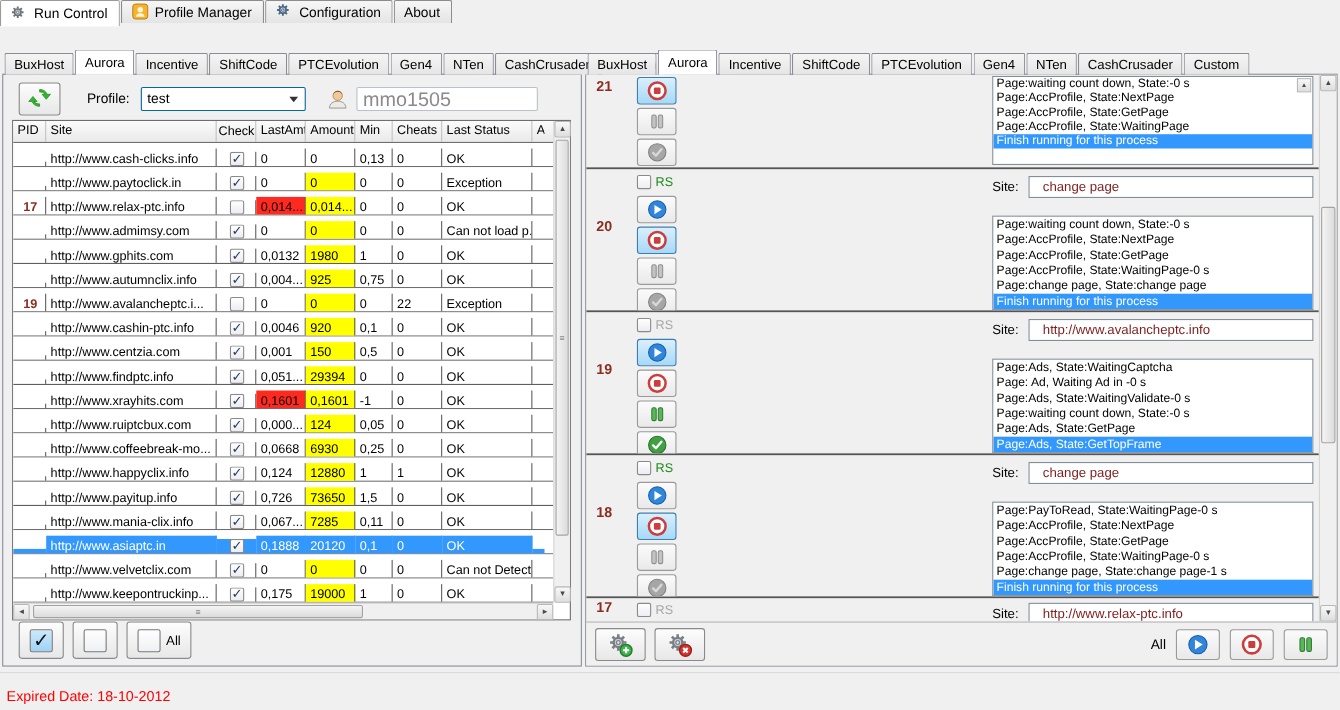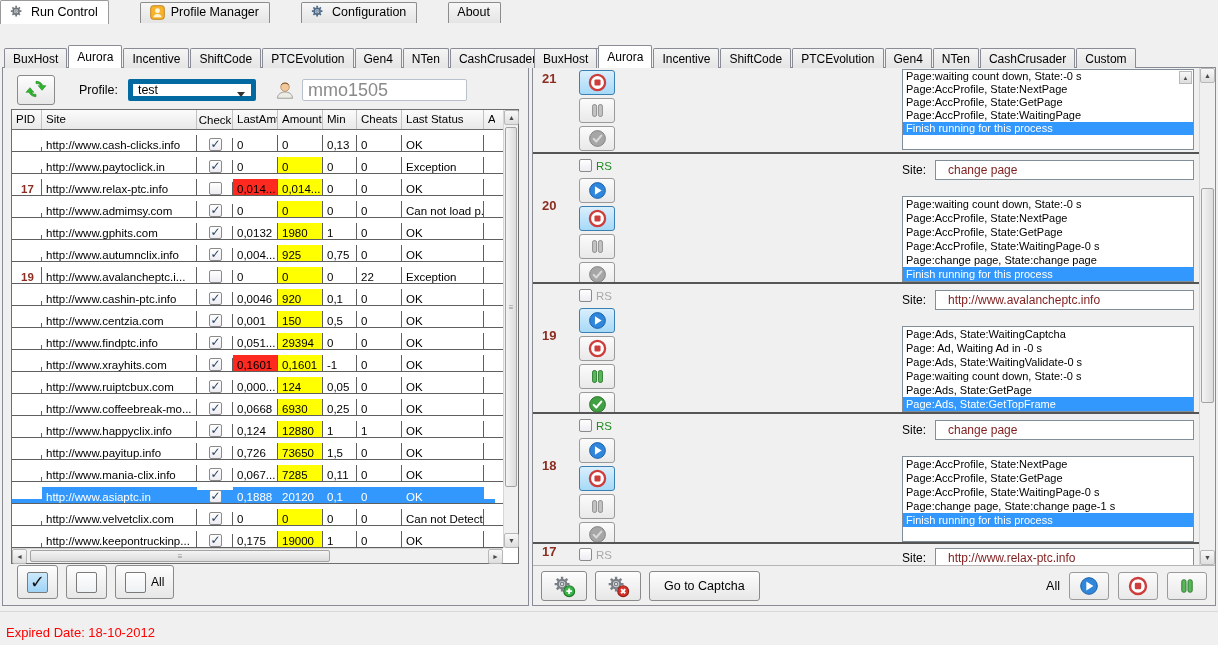--- a/index.html
+++ b/index.html
@@ -1,20 +1,20 @@
 <!DOCTYPE html>
 <html><head>
 <meta charset="utf-8">
 <style>
   * { box-sizing: border-box; margin: 0; padding: 0; }
   html,body { width:1218px; height:645px; overflow:hidden; }
   body { font-family:"Liberation Sans","DejaVu Sans",sans-serif; background:#f0f0f0; position:relative; font-size:12px; color:#000; }
 
   
-  #tabbar { position:absolute; top:0; left:0; right:0; height:24px; display:flex; align-items:center; background:#f0f0f0;gap:30px; }
+  #tabbar { position:absolute; top:0; left:0; right:0; height:24px; display:flex; align-items:flex-start; background:#f0f0f0; }
   .toptab { display:flex; align-items:center; gap:5px; padding:3px 10px 4px 8px; height:21px;
             border:1px solid #8c8c8c; border-bottom:none; border-radius:2px 2px 0 0; margin-right:1px;
             background:linear-gradient(#f7f7f7,#e4e4e4); font-size:12.5px; cursor:default; }
   .toptab.sel { background:#fff; height:24px; z-index:3; border-color:#9a9a9a; }
   .toptab .ticon { width:17px; height:17px; display:inline-flex; }
   .ticon svg { width:100%; height:100%; }
   #main-edge { position:absolute; left:0; right:0; top:611px; border-top:1px solid #d9d9d9; }
 
   
   .panel { position:absolute; top:45px; display:flex; flex-direction:column; }
@@ -25,21 +25,21 @@
           background:linear-gradient(#f5f5f5,#e5e5e5); margin-right:1px; font-size:12px; height:20px; cursor:default; white-space:nowrap; }
   .stab.sel { background:#fff; height:23px; padding-top:4px; z-index:3; }
   .page { flex:1; border:1px solid #898c95; background:#f0f0f0; margin-top:-1px; position:relative; }
 
   
   #ltoolbar { position:absolute; top:6px; left:4px; right:4px; height:32px; display:flex; align-items:center; }
   .btn3d { border:1px solid #8a8a8a; border-radius:3px; background:linear-gradient(#fdfdfd,#e7e7e7); display:flex; align-items:center; justify-content:center; cursor:default; }
   #refresh-btn { width:38px; height:30px; margin-left:10px; }
   #refresh-btn svg { width:22px; height:22px; }
   #profile-lbl { margin-left:24px; font-size:12.5px; }
-  #profile-combo { margin-left:10px; width:128px; height:22px; border:5px solid #0369a1; border-radius:2px; background:#fff; display:flex; align-items:center; position:relative; padding-left:5px; font-size:12.5px; }
+  #profile-combo { margin-left:10px; width:150px; height:22px; border:1px solid #0369a1; border-radius:2px; background:#fff; display:flex; align-items:center; position:relative; padding-left:5px; font-size:12.5px; }
   #profile-combo .arrow { position:absolute; right:6px; top:8px; width:0; height:0; border-left:4px solid transparent; border-right:4px solid transparent; border-top:5px solid #333; }
   #person-ico { margin-left:18px; width:22px; height:22px; }
   #person-ico svg { width:100%; height:100%; }
   #username-input { margin-left:6px; width:165px; height:22px; border:1px solid #b9c2cc; border-radius:2px; background:#fff; color:#8a8a8a; font-size:18px; padding-left:5px; font-family:inherit; }
 
   
   #grid { position:absolute; top:41px; left:8px; width:508px; height:455px; border:1px solid #6e6e6e; background:#fff; }
   #grid-inner { position:absolute; top:0; left:0; right:15px; bottom:15px; overflow:hidden; }
   .trow, #grid-head { display:flex; }
   #grid-head { height:20px; background:linear-gradient(#fbfbfb,#e9e9e9); border-bottom:1px solid #6e6e6e; }
@@ -651,20 +651,21 @@
                 <path d="M6 10.4l2.7 2.8 5.3-6.2" fill="none" stroke="#d9d9d9" stroke-width="2.2" stroke-linecap="round" stroke-linejoin="round"></path>
               </svg>
             </div>
           </div>
           <div class="pright">
             <div class="site-row">
               <span class="site-lbl">Site:</span>
               <input class="site-input" type="text" readonly="" value="change page" style="">
             </div>
             <div class="plog">
+              <div class="log-line">Page:PayToRead, State:WaitingPage-0 s</div>
               <div class="log-line">Page:AccProfile, State:NextPage</div>
               <div class="log-line">Page:AccProfile, State:GetPage</div>
               <div class="log-line">Page:AccProfile, State:WaitingPage-0 s</div>
               <div class="log-line">Page:change page, State:change page-1 s</div>
               <div class="log-line sel">Finish running for this process</div>
             </div>
           </div>
         </div>
         <div class="psep"></div>
         <div class="proc clip-bottom">
@@ -704,21 +705,20 @@
           <svg viewBox="0 0 20 20">
             <g stroke="#7a7f85" stroke-width="2">
               <path d="M8.4 2.2v2.2M8.4 12.4v2.2M2.2 8.4h2.2M12.4 8.4h2.2M4 4l1.6 1.6M11.2 11.2l1.6 1.6M12.8 4l-1.6 1.6M5.6 11.2L4 12.8"></path>
             </g>
             <circle cx="8.4" cy="8.4" r="3.5" fill="#cfd4da" stroke="#7a7f85" stroke-width="1.8"></circle>
             <circle cx="8.4" cy="8.4" r="1.4" fill="#f0f0f0" stroke="#7a7f85"></circle>
             <circle cx="14.3" cy="14.3" r="4.5" fill="#d9342b" stroke="#991f18"></circle>
             <path d="M12.6 12.6l3.4 3.4M16 12.6l-3.4 3.4" stroke="#fff" stroke-width="1.6"></path>
           </svg>
         </div>
-      <div class="btn3d" id="goto-captcha">Go to Captcha</div>
       <div id="rf-right">
         <span id="all-lbl">All</span>
         <div class="bigbtn" id="all-play-btn">
             <svg viewBox="0 0 20 20">
               <circle cx="10" cy="10" r="8.3" fill="#2f86da" stroke="#1a5fa8"></circle>
               <path d="M7.3 5.6L14.4 10 7.3 14.4Z" fill="#fff"></path>
             </svg>
           </div>
         <div class="bigbtn" id="all-stop-btn">
             <svg viewBox="0 0 20 20">

